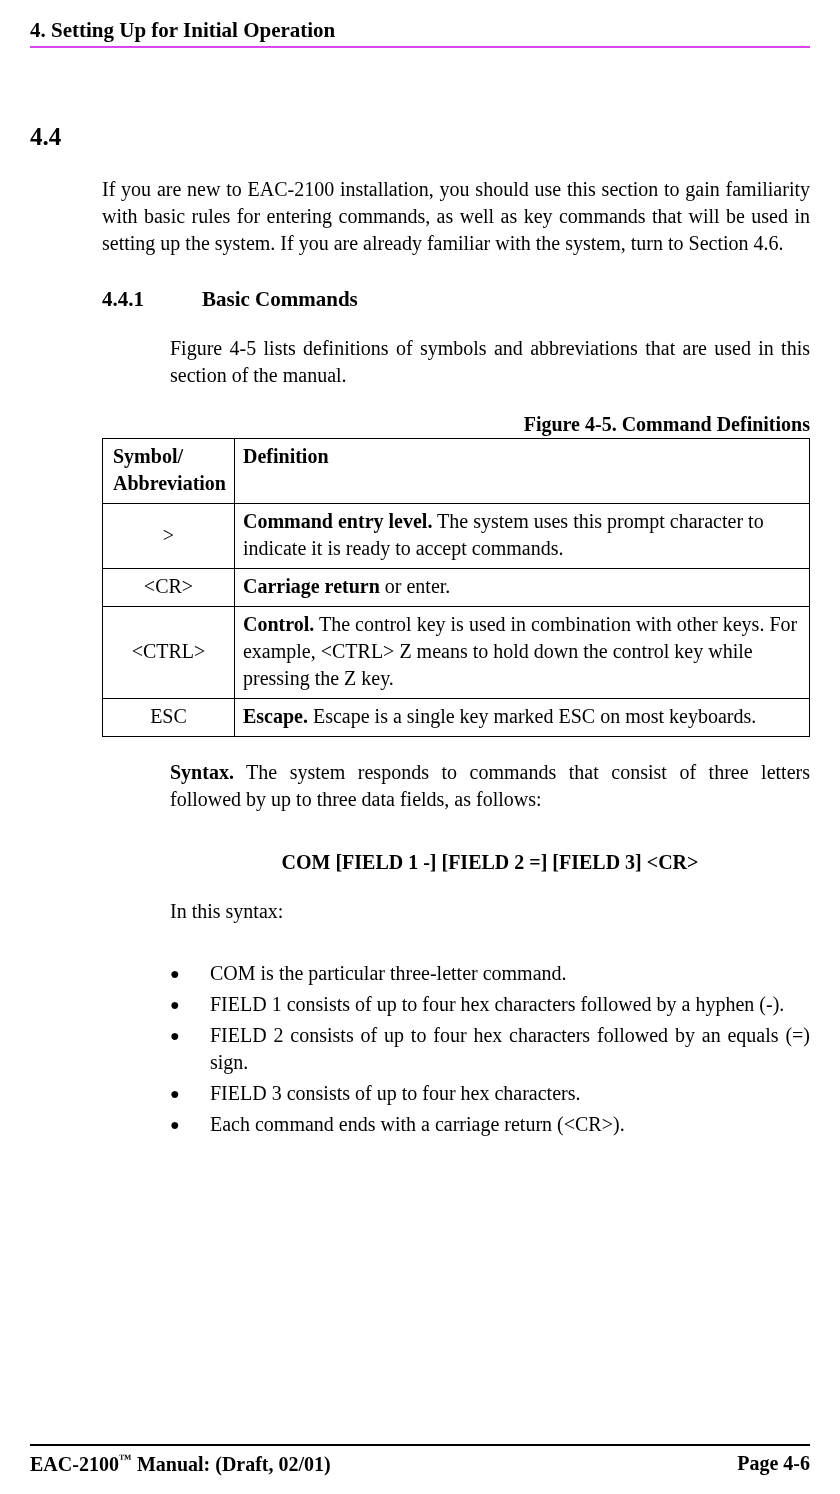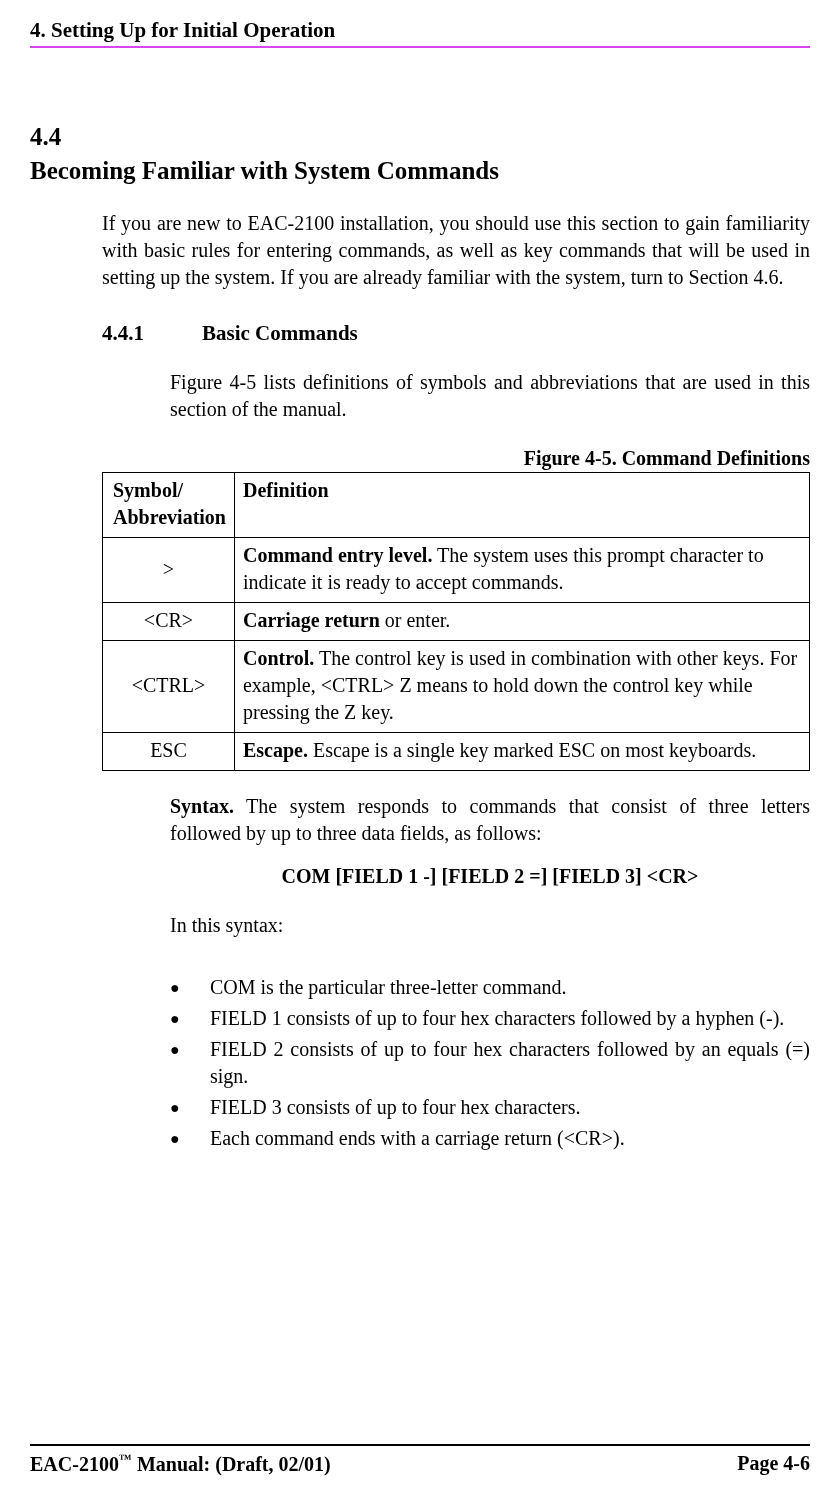--- a/index.html
+++ b/index.html
@@ -15,40 +15,39 @@
     .subsection-title { font-size: 21px; font-weight: bold; }
     .sub-body { margin-left: 140px; }
     .sub-para { text-align: justify; margin-bottom: 22px; }
     .figure-caption { text-align: right; font-weight: bold; font-size: 20px; margin-left: 72px; margin-bottom: 0; }
     table { border-collapse: collapse; width: calc(100% - 72px); margin-left: 72px; margin-bottom: 22px; }
     td { border: 1.5px solid #000; padding: 4px 8px 6px 8px; vertical-align: top; font-size: 20px; }
     td.sym { width: 130px; text-align: center; vertical-align: middle; }
     .thead td { font-weight: bold; }
     .thead td.sym { text-align: left; padding-left: 10px; }
     .bold { font-weight: bold; }
-    .syntax-para { text-align: justify; margin-bottom: 16px; }
+    .syntax-para { text-align: justify; margin-bottom: 36px; }
     .syntax-line { text-align: center; font-weight: bold; margin-bottom: 22px; margin-left: -140px; padding-left: 140px; }
     .in-this { margin-bottom: 35px; }
     ul.bullets { list-style: none; margin-left: 0; }
     ul.bullets li { display: flex; text-align: justify; margin-bottom: 4px; }
     ul.bullets li .dot { width: 40px; flex-shrink: 0; font-size: 16px; padding-top: 3px; }
     ul.bullets li .txt { flex: 1; }
     .footer { position: absolute; bottom: 16px; left: 30px; right: 30px; border-top: 2px solid #000; padding-top: 4px; display: flex; justify-content: space-between; font-weight: bold; font-size: 20px; }
     .tm { font-size: 13px; vertical-align: super; }
   </style>
 </head>
 <body>
 
 <div class="header">
   <span>4. Setting Up for Initial Operation</span>
 </div>
 
 <div class="section-heading">
   <div class="section-number">4.4</div>
-  <div class="section-title">Becoming Familiar with System Commands</div>
 </div>
 
 <div class="body-indent">
   <p class="intro-para">If you are new to EAC-2100 installation, you should use this section to gain familiarity with basic rules for entering commands, as well as key commands that will be used in setting up the system. If you are already familiar with the system, turn to Section 4.6.</p>
 </div>
 
 <div class="subsection-heading">
   <div class="subsection-number">4.4.1</div>
   <div class="subsection-title">Basic Commands</div>
 </div>

